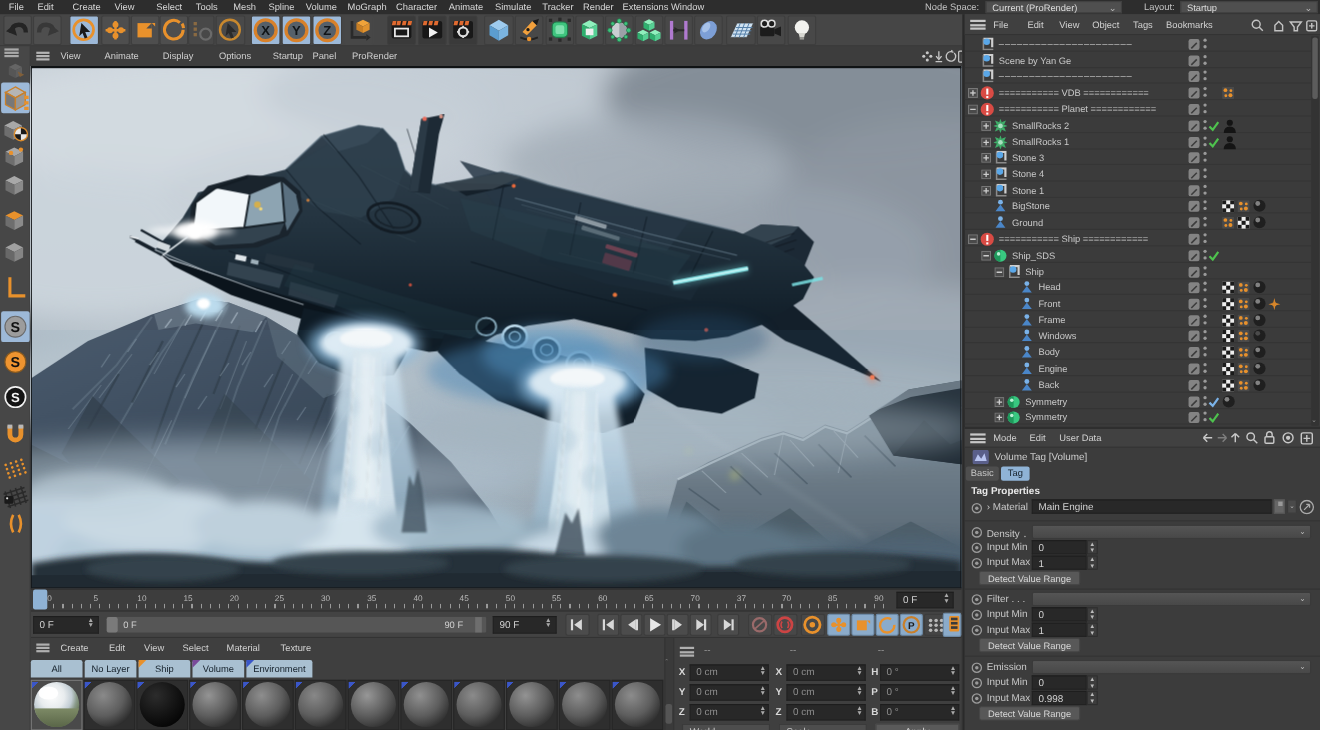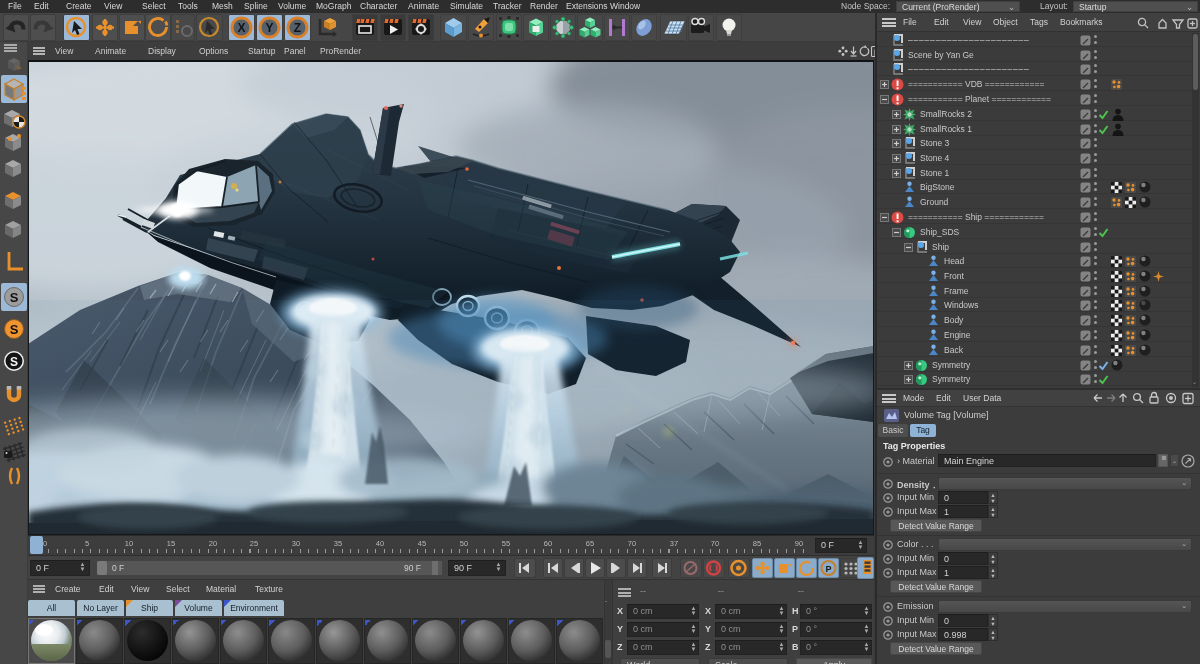--- a/index.html
+++ b/index.html
@@ -1661,21 +1661,21 @@
 <div class="ab" style="left:1170px;top:454px;width:9px;height:13px;background:#4a4a4a;border:1px solid #3a3a3a;font-size:6px;color:#bbb;text-align:center;line-height:12px">⌄</div>
 <svg class="ab" style="left:1181px;top:454px" width="14" height="14">
 <circle cx="7" cy="7" r="6" fill="none" stroke="#aaa" stroke-width="1.2"></circle>
 <path d="M4.5 9.5 L9.5 4.5 M9.5 4.5 L6.5 4.5 M9.5 4.5 L9.5 7.5" stroke="#aaa" stroke-width="1.2" fill="none"></path>
   </svg>
 <div class="ab" style="left:877px;top:473px;width:323px;height:1px;background:#333"></div>
 <svg class="ab" style="left:883px;top:479px" width="10" height="10">
     <circle cx="5" cy="5" r="4.2" fill="none" stroke="#9a9a9a" stroke-width="1.2"></circle>
     <circle cx="5" cy="5" r="1.6" fill="#9a9a9a"></circle>
   </svg>
-<div class="ab" style="left:897px;top:478px;font-size:9px;font-weight:bold;color:#c9c9c9;white-space:nowrap">Density ․</div>
+<div class="ab" style="left:897px;top:478px;font-size:9px;font-weight:normal;color:#c9c9c9;white-space:nowrap">Density ․</div>
 <div class="ab" style="left:938px;top:477px;width:254px;height:13px;background:linear-gradient(180deg,#555,#484848);border:1px solid #3a3a3a;border-radius:2px">
     <span style="position:absolute;right:4px;top:1px;font-size:7px;color:#bbb">⌄</span>
   </div>
 <svg class="ab" style="left:883px;top:493px" width="10" height="10">
     <circle cx="5" cy="5" r="4.2" fill="none" stroke="#9a9a9a" stroke-width="1.2"></circle>
     <circle cx="5" cy="5" r="1.6" fill="#9a9a9a"></circle>
   </svg>
 <div class="ab" style="left:897px;top:492px;font-size:9px;font-weight:normal;color:#c9c9c9;white-space:nowrap">Input Min</div>
 <div class="ab fld" style="left:938px;top:491px;width:50px;height:13px;line-height:12px">0</div>
 <div class="ab" style="left:988px;top:491px;width:10px;height:13px;background:#3d3d3d;border:1px solid #2e2e2e">
@@ -1689,21 +1689,21 @@
 <div class="ab fld" style="left:938px;top:505px;width:50px;height:13px;line-height:12px">1</div>
 <div class="ab" style="left:988px;top:505px;width:10px;height:13px;background:#3d3d3d;border:1px solid #2e2e2e">
     <div style="font-size:5.5px;color:#bbb;text-align:center;line-height:6px">▲<br>▼</div>
   </div>
 <div class="ab" style="left:890px;top:519px;width:92px;height:13px;background:#585858;border:1px solid #464646;border-radius:2px;color:#d8d8d8;font-size:8.5px;text-align:center;line-height:12px">Detect Value Range</div>
 <div class="ab" style="left:877px;top:535px;width:323px;height:1px;background:#333"></div>
 <svg class="ab" style="left:883px;top:540px" width="10" height="10">
     <circle cx="5" cy="5" r="4.2" fill="none" stroke="#9a9a9a" stroke-width="1.2"></circle>
     <circle cx="5" cy="5" r="1.6" fill="#9a9a9a"></circle>
   </svg>
-<div class="ab" style="left:897px;top:539px;font-size:9px;font-weight:normal;color:#c9c9c9;white-space:nowrap">Color . . .</div>
+<div class="ab" style="left:897px;top:539px;font-size:9px;font-weight:normal;color:#c9c9c9;white-space:nowrap">Filter . . .</div>
 <div class="ab" style="left:938px;top:538px;width:254px;height:13px;background:linear-gradient(180deg,#555,#484848);border:1px solid #3a3a3a;border-radius:2px">
     <span style="position:absolute;right:4px;top:1px;font-size:7px;color:#bbb">⌄</span>
   </div>
 <svg class="ab" style="left:883px;top:554px" width="10" height="10">
     <circle cx="5" cy="5" r="4.2" fill="none" stroke="#9a9a9a" stroke-width="1.2"></circle>
     <circle cx="5" cy="5" r="1.6" fill="#9a9a9a"></circle>
   </svg>
 <div class="ab" style="left:897px;top:553px;font-size:9px;font-weight:normal;color:#c9c9c9;white-space:nowrap">Input Min</div>
 <div class="ab fld" style="left:938px;top:552px;width:50px;height:13px;line-height:12px">0</div>
 <div class="ab" style="left:988px;top:552px;width:10px;height:13px;background:#3d3d3d;border:1px solid #2e2e2e">

